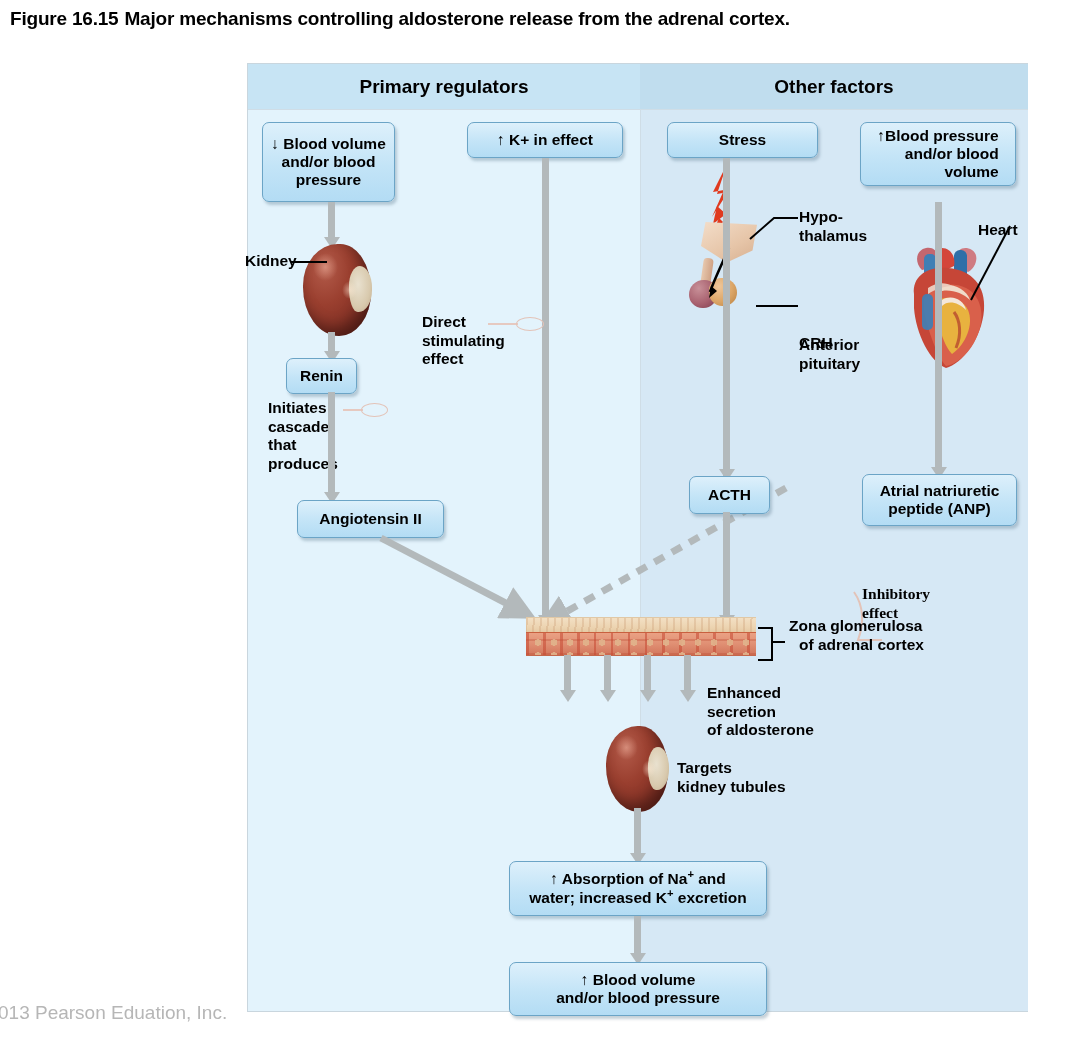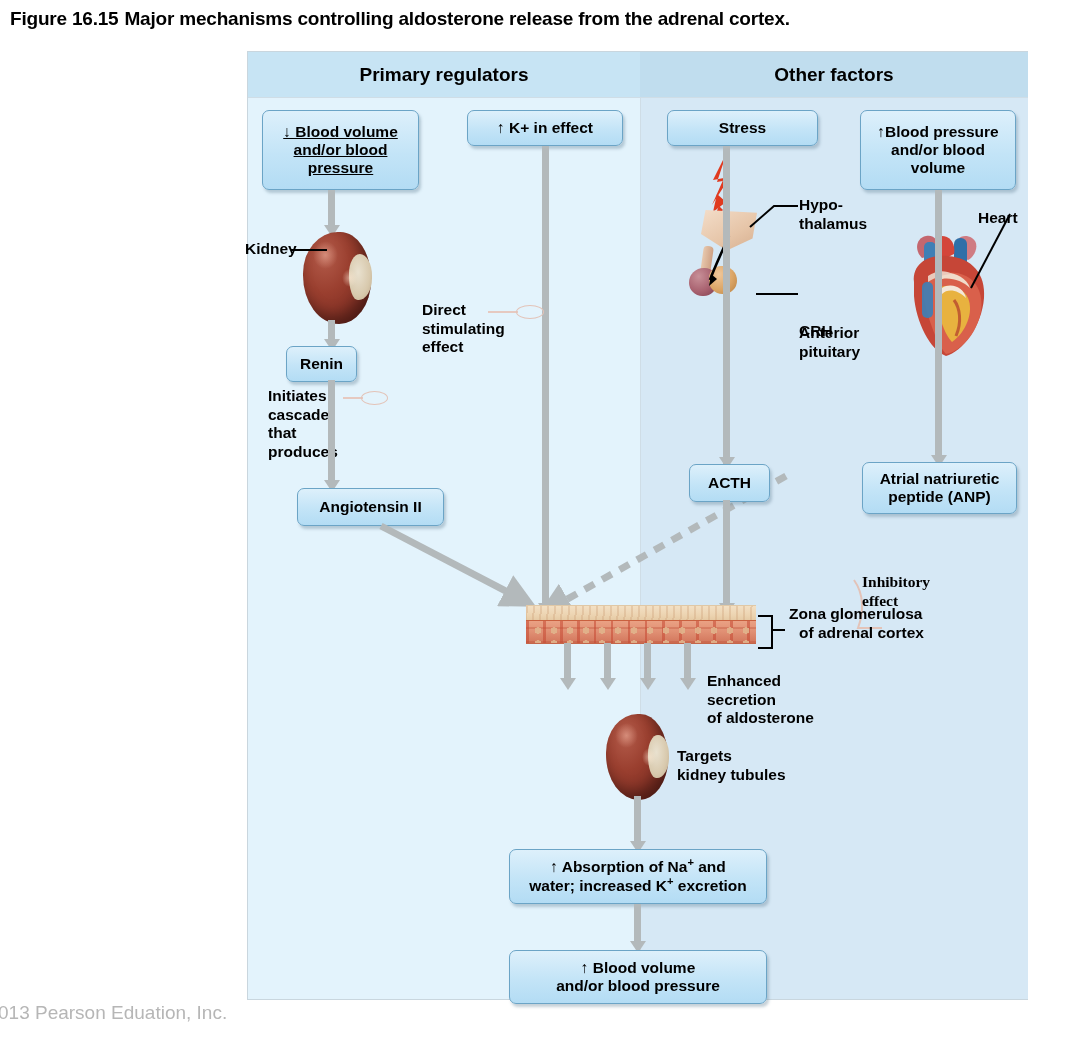--- a/index.html
+++ b/index.html
@@ -12,21 +12,21 @@
   }
   #figure-title{
     position:absolute;left:10px;top:8px;width:1055px;
     font-size:19px;font-weight:bold;color:#000;
     letter-spacing:-0.2px;
   }
   #figure-title .num{margin-right:6px;}
 
   
   #panel{
-    position:absolute;left:247px;top:51px;width:781px;height:949px;
+    position:absolute;left:247px;top:63px;width:781px;height:949px;
     border:1px solid #c9d6de;
     box-sizing:border-box;
     background:#e3f3fc;
   }
   #panel-right-bg{
     position:absolute;left:392px;top:0;width:388px;height:947px;
     background:#d6e8f5;
   }
   .hdr{
     position:absolute;top:0;height:46px;
@@ -179,21 +179,21 @@
 </div>
 
 <div id="panel">
 
   <div id="panel-right-bg"></div>
   <div id="divider"></div>
 
   <div id="hdr-left" class="hdr">Primary regulators</div>
   <div id="hdr-right" class="hdr">Other factors</div>
 
-  <div class="box" style="left:14px;top:58px;width:157px;height:80px;text-decoration:underline;">
+  <div class="box" style="left:14px;top:58px;width:133px;height:80px;">
     <div>
       <span class="t">↓ Blood volume</span>
       <span class="t">and/or blood</span>
       <span class="t">pressure</span>
     </div>
   </div>
 
   <div class="varrow" style="left:80px;top:138px;height:38px;"></div>
   <div class="vhead" style="left:76px;top:173px;"></div>
 
@@ -288,21 +288,21 @@
   </div>
 
   <div class="line-plain" style="left:475px;top:94px;height:320px;"></div>
   <div class="vhead" style="left:471px;top:405px;"></div>
 
   <div class="box" style="left:441px;top:412px;width:81px;height:38px;">ACTH</div>
 
   <div class="varrow" style="left:475px;top:448px;height:106px;"></div>
   <div class="vhead" style="left:471px;top:551px;"></div>
 
-  <div class="box" style="left:612px;top:58px;width:156px;height:80px;">
+  <div class="box" style="left:612px;top:58px;width:156px;height:64px;text-align:right;">
     <div>
       <span class="t">↑Blood pressure</span>
       <span class="t">and/or blood</span>
       <span class="t">volume</span>
     </div>
   </div>
 
   <svg class="heart" style="left:646px;top:178px;width:108px;height:132px;" viewBox="0 0 108 132">
     <path d="M28,28 C20,20 22,8 32,6 C42,4 46,14 44,24 Z" fill="#c4676f"></path>
     <path d="M62,24 C58,10 68,2 78,8 C86,13 82,26 74,30 Z" fill="#cf7b82"></path>

